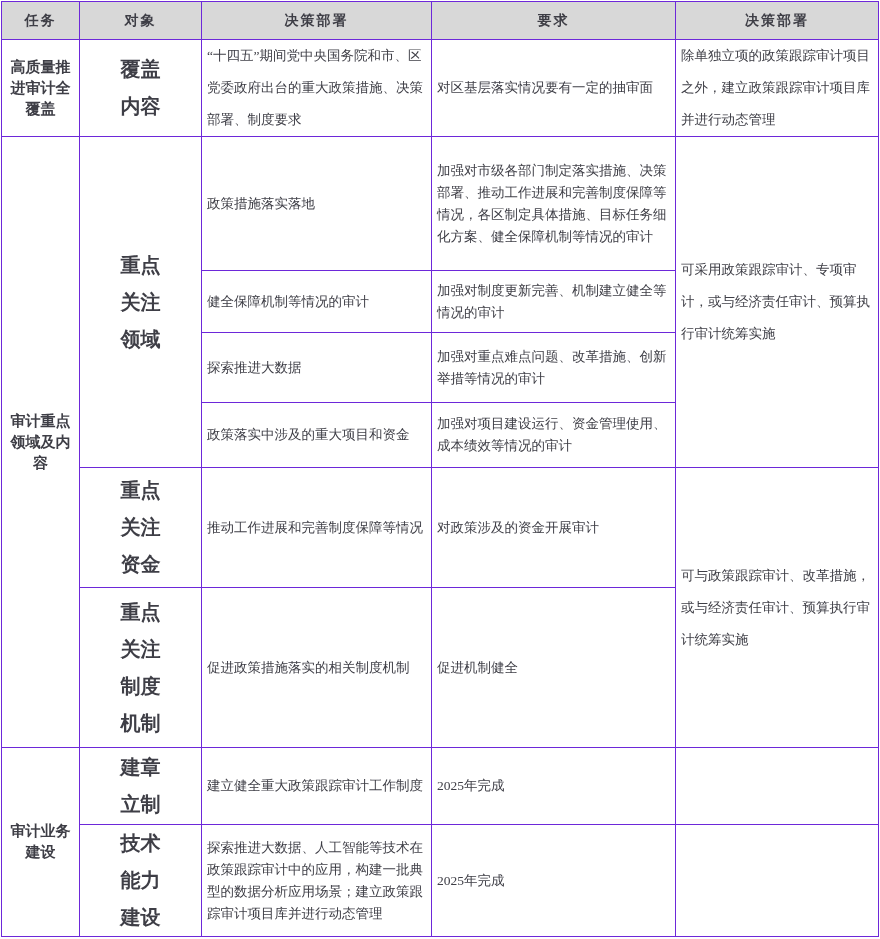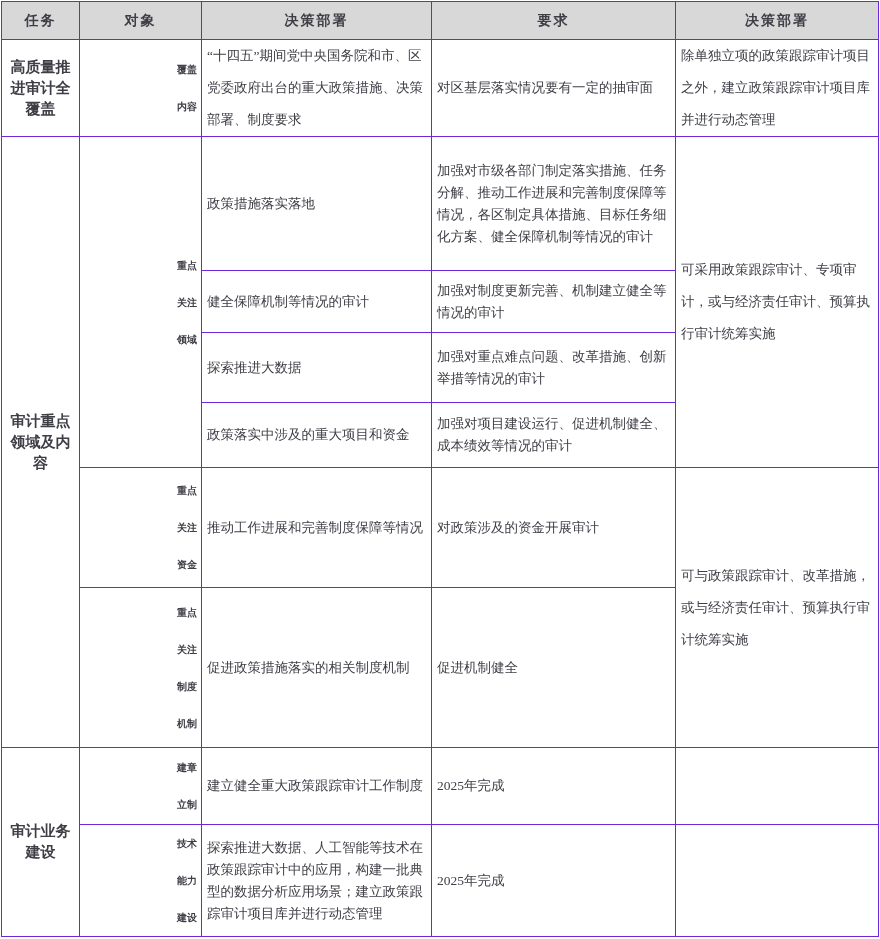--- a/index.html
+++ b/index.html
@@ -28,23 +28,23 @@
     letter-spacing:2px;
   }
   .c-task{
     text-align:center;
     font-weight:bold;
     font-size:15px;
     line-height:21px;
     padding:0 6px;
   }
   .c-obj{
-    text-align:right;
+    text-align:center;
     font-weight:bold;
-    font-size:10px;
+    font-size:20px;
     line-height:37px;
     white-space:pre-line;
     padding:0 4px;
   }
   .c-body{
     font-size:13.5px;
     line-height:22px;
     padding:0 5px;
     text-align:left;
   }
@@ -79,37 +79,37 @@
     <td class="c-body sp">对区基层落实情况要有一定的抽审面</td>
     <td class="c-body sp">除单独立项的政策跟踪审计项目之外，建立政策跟踪审计项目库并进行动态管理</td>
   </tr>
 
   <tr style="height:134px">
     <td class="c-task" rowspan="6">审计重点领域及内容</td>
     <td class="c-obj" rowspan="4">重点
 关注
 领域</td>
     <td class="c-body">政策措施落实落地</td>
-    <td class="c-body">加强对市级各部门制定落实措施、任务分解、推动工作进展和完善制度保障等情况，各区制定具体措施、目标任务细化方案、健全保障机制等情况的审计</td>
+    <td class="c-body">加强对市级各部门制定落实措施、决策部署、推动工作进展和完善制度保障等情况，各区制定具体措施、目标任务细化方案、健全保障机制等情况的审计</td>
     <td class="c-body sp" rowspan="4">可采用政策跟踪审计、专项审计，或与经济责任审计、预算执行审计统筹实施</td>
   </tr>
 
   <tr style="height:62px">
     <td class="c-body">健全保障机制等情况的审计</td>
     <td class="c-body">加强对制度更新完善、机制建立健全等情况的审计</td>
   </tr>
 
   <tr style="height:70px">
     <td class="c-body">探索推进大数据</td>
     <td class="c-body">加强对重点难点问题、改革措施、创新举措等情况的审计</td>
   </tr>
 
   <tr style="height:65px">
     <td class="c-body">政策落实中涉及的重大项目和资金</td>
-    <td class="c-body">加强对项目建设运行、促进机制健全、成本绩效等情况的审计</td>
+    <td class="c-body">加强对项目建设运行、资金管理使用、成本绩效等情况的审计</td>
   </tr>
 
   <tr style="height:120px">
     <td class="c-obj">重点
 关注
 资金</td>
     <td class="c-body">推动工作进展和完善制度保障等情况</td>
     <td class="c-body">对政策涉及的资金开展审计</td>
     <td class="c-body sp" rowspan="2">可与政策跟踪审计、改革措施，或与经济责任审计、预算执行审计统筹实施</td>
   </tr>

